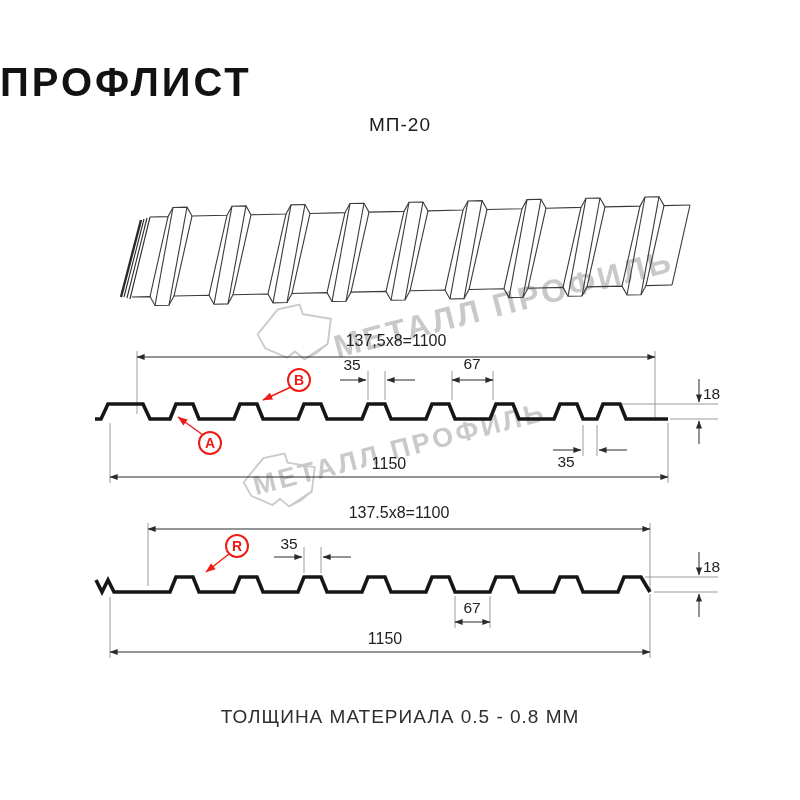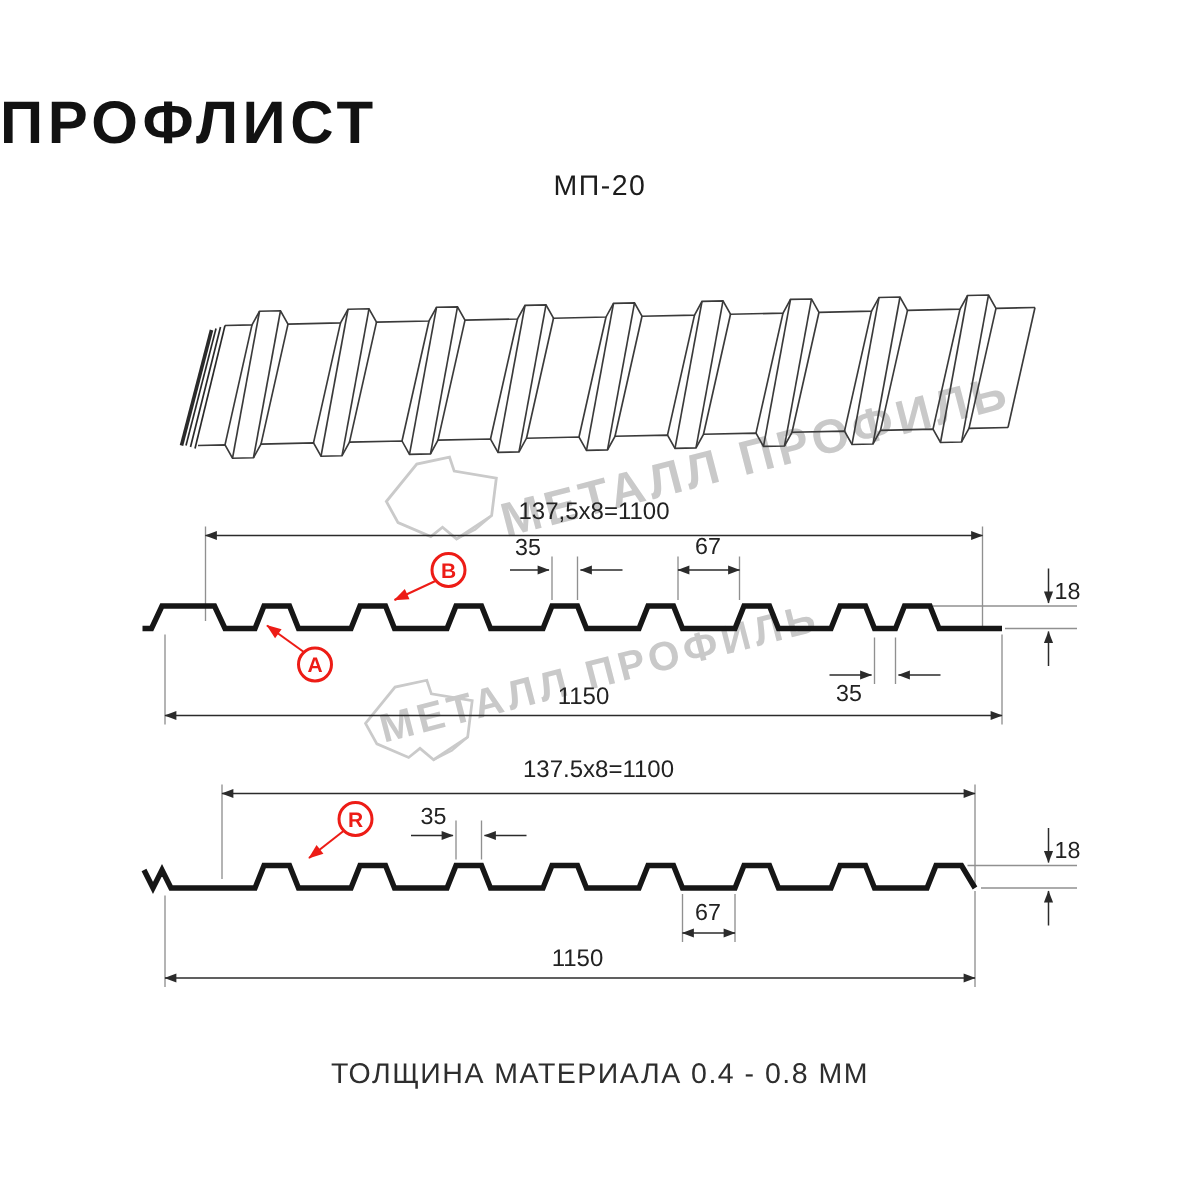--- a/index.html
+++ b/index.html
@@ -194,13 +194,13 @@
     <text class="dimtxt" x="703" y="572">18</text>
     <text class="dimtxt-big" x="385" y="644" text-anchor="middle">1150</text>
     <g>
       <path d="M229 554 L206 572" stroke="#ed1c16" stroke-width="1.4" marker-end="url(#arrRed)"></path>
       <circle cx="237" cy="546" r="11" fill="#fff" stroke="#ed1c16" stroke-width="2"></circle>
       <text class="callout-letter" x="237" y="551" text-anchor="middle">R</text>
     </g>
   </g>
 </svg>
 
-<div class="footer-note">ТОЛЩИНА МАТЕРИАЛА 0.4 - 0.8 ММ</div>
+<div class="footer-note">ТОЛЩИНА МАТЕРИАЛА 0.5 - 0.8 ММ</div>
 
 </body></html>

